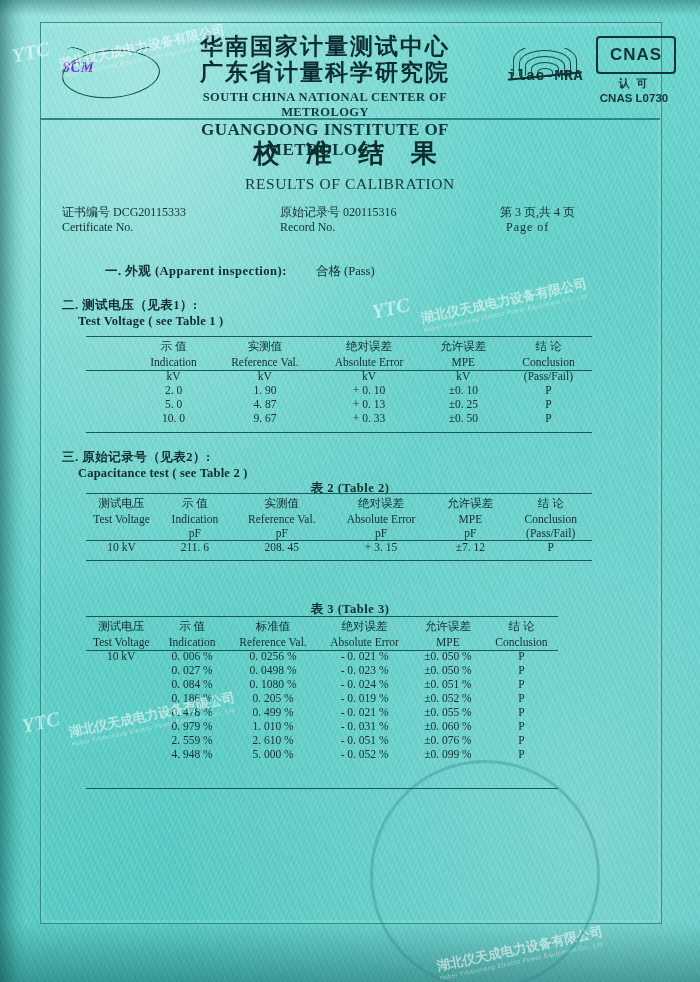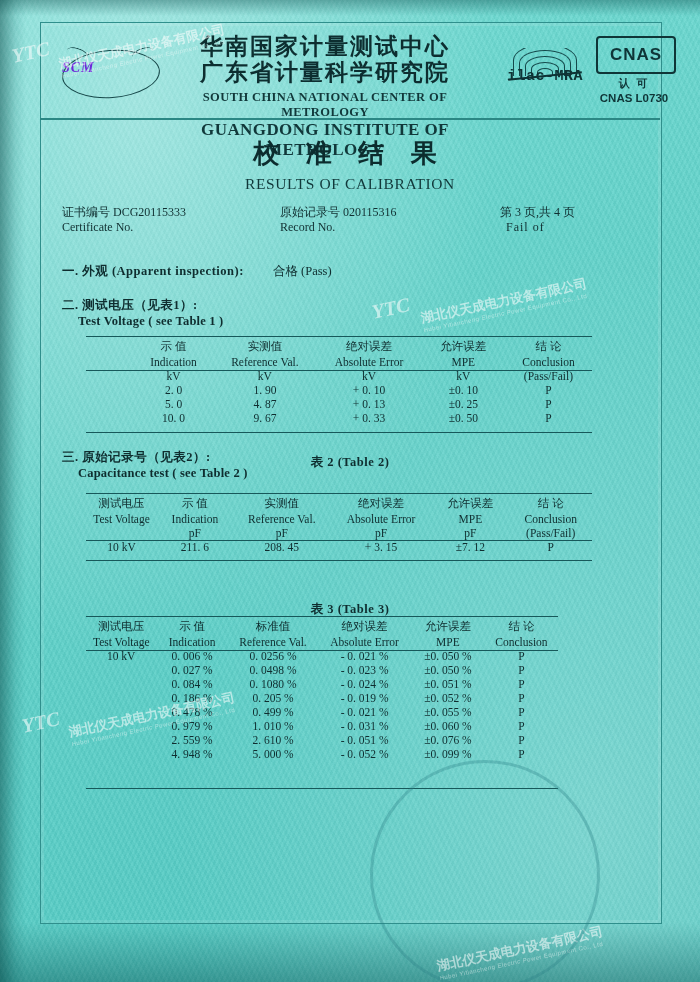--- a/index.html
+++ b/index.html
@@ -201,25 +201,25 @@
     <div class="col m1">
       <div class="l1">证书编号 DCG20115333</div>
       <div class="l2">Certificate No.</div>
     </div>
     <div class="col m2">
       <div class="l1">原始记录号 020115316</div>
       <div class="l2">Record  No.</div>
     </div>
     <div class="col m3">
       <div class="l1">第 3 页,共 4 页</div>
-      <div class="l2">Fail    of</div>
-    </div>
-  </div>
-
-  <div class="sec" style="top:263px;">
+      <div class="l2">Page    of</div>
+    </div>
+  </div>
+
+  <div class="sec" style="top:263px;margin-left:43px;">
     <span class="cn">一. 外观 (Apparent inspection):</span>
     <span class="val">合格 (Pass)</span>
   </div>
 
   <div class="sec" style="top:297px;">
     <div class="cn">二. 测试电压（见表1）:</div>
     <div class="en">Test Voltage ( see Table 1 )</div>
   </div>
 
   <div class="topline" style="left:86px;top:336px;width:506px;"></div>
@@ -275,21 +275,21 @@
         </tr>
       </tbody>
     </table>
   <div class="midline" id="t1mid" style="left:86px;top:370px;width:506px;"></div>
   <div class="botline" id="t1bot" style="left:86px;top:432px;width:506px;"></div>
 
   <div class="sec" style="top:449px;">
     <div class="cn">三. 原始记录号（见表2）:</div>
     <div class="en">Capacitance test ( see Table 2 )</div>
   </div>
-  <div class="tabcap" style="top:454px;">表  2  (Table 2)</div>
+  <div class="tabcap" style="top:480px;">表  2  (Table 2)</div>
 
   <div class="topline" style="left:86px;top:493px;width:506px;"></div>
   <table class="t" id="t2" style="left:86px;top:495px;width:506px;">
       <tbody>
         <tr>
           <td style="width:62px">测试电压</td>
           <td style="width:84px">示  值</td>
           <td style="width:108px">实测值</td>
           <td style="width:112px">绝对误差</td>
           <td style="width:90px">允许误差</td>

